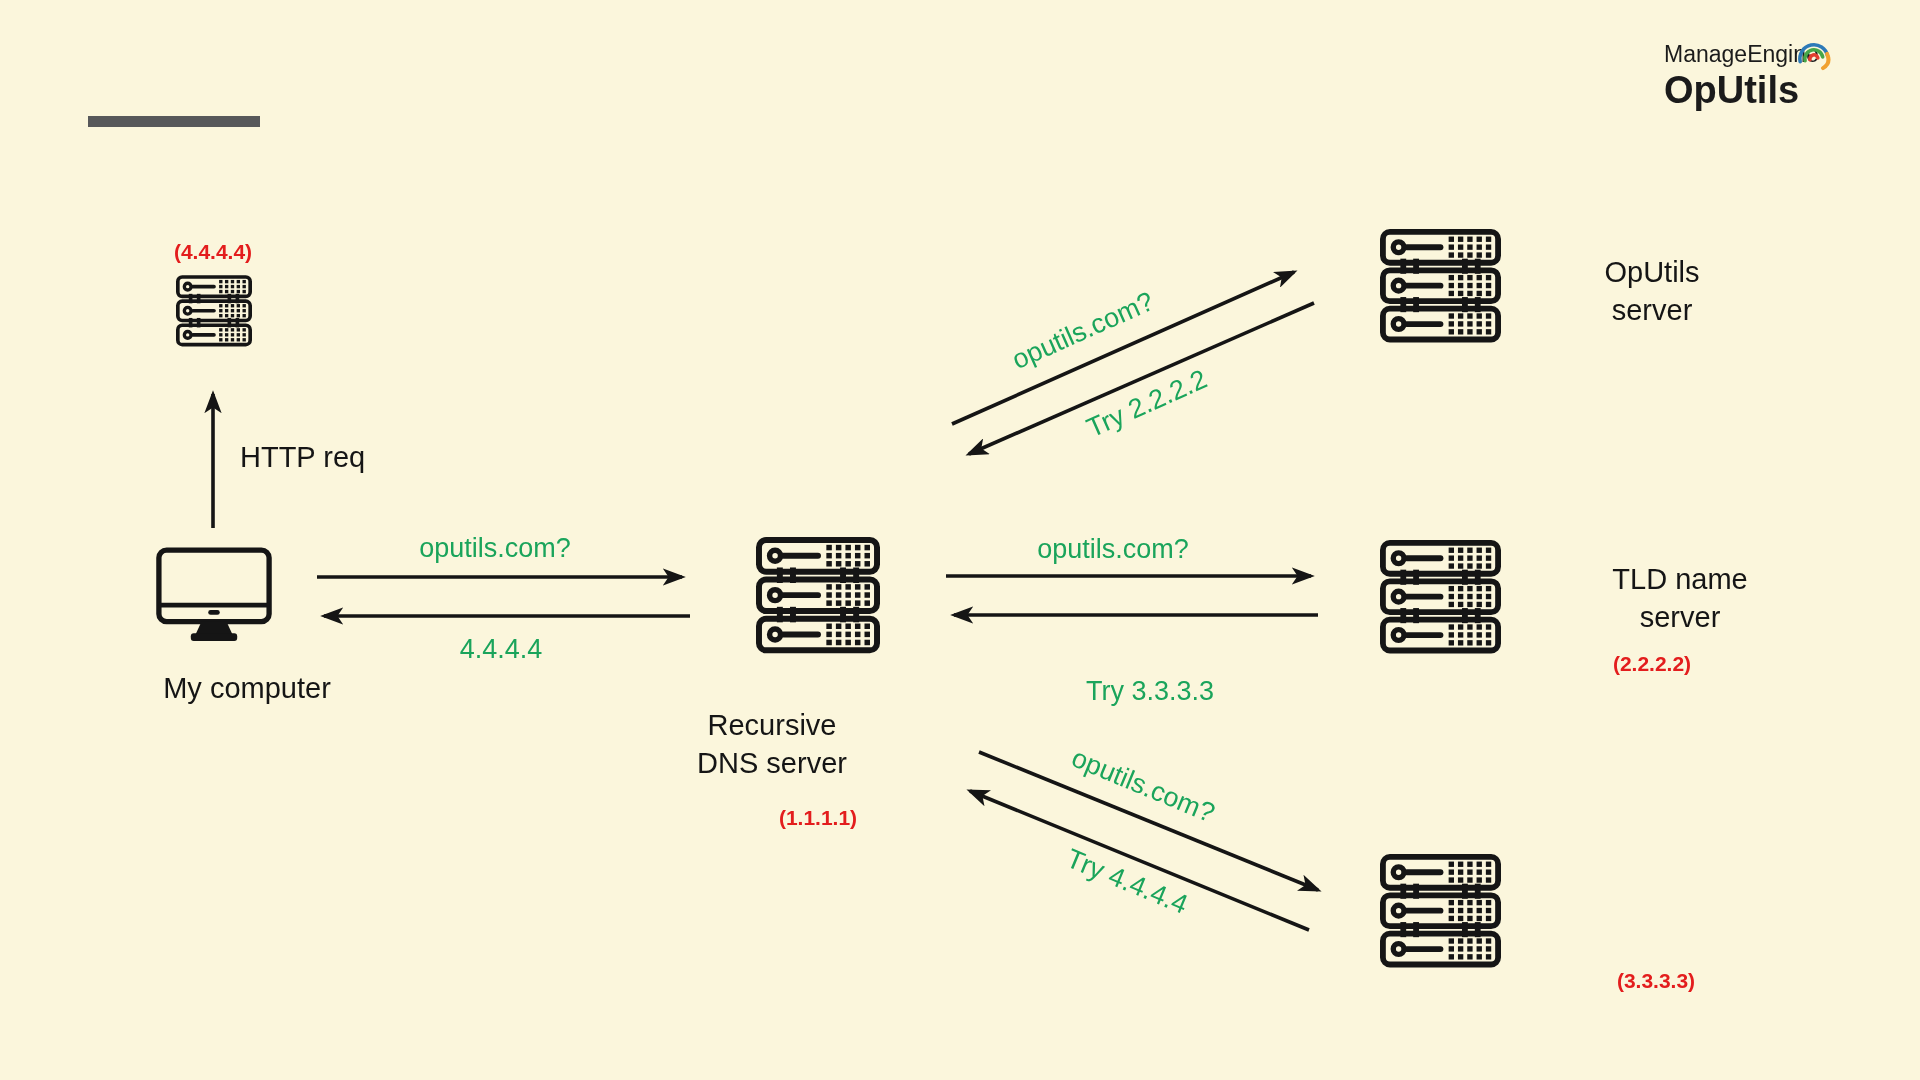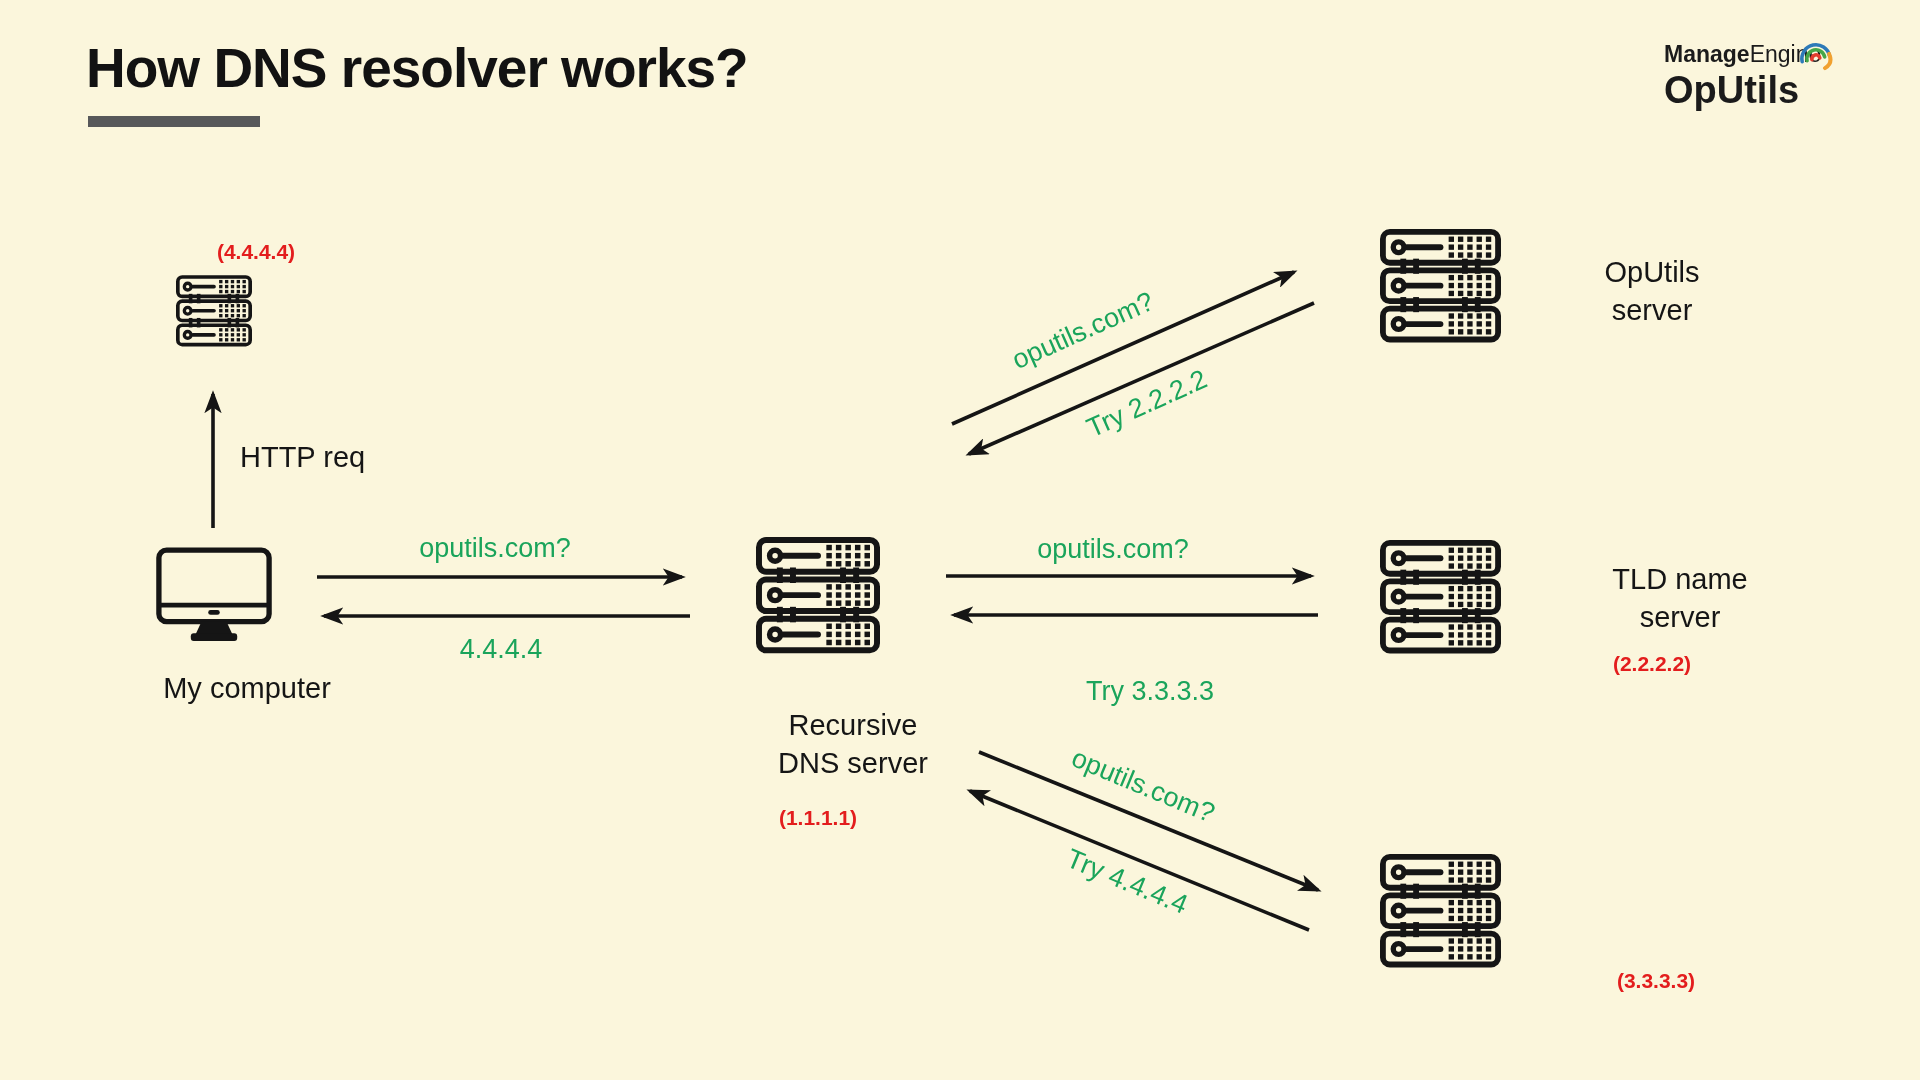--- a/index.html
+++ b/index.html
@@ -5,21 +5,21 @@
   html,body{margin:0;padding:0;}
   body{font-family:"Liberation Sans","DejaVu Sans",sans-serif;background:#FBF6DC;}
   .stage{position:relative;width:1920px;height:1080px;background:#FBF6DC;overflow:hidden;}
 
   
   .title{position:absolute;left:86px;top:36px;font-size:55px;font-weight:bold;
          letter-spacing:-1px;color:#121212;}
   .title-underline{position:absolute;left:88px;top:116px;width:172px;height:11px;background:#57585A;}
   .logo{position:absolute;left:1664px;top:42px;color:#1b1b1b;line-height:1.1;}
   .logo-row1{font-size:23px;position:relative;white-space:nowrap;}
-  .logo-row1 b{font-weight:bold;}
+  .logo-row1 b{font-weight:normal;}
   .logo-row2{font-size:38px;font-weight:bold;margin-top:3px;}
   .swoosh{position:absolute;right:-14px;top:-13px;}
 
   
   .lbl{position:absolute;transform:translate(-50%,-50%);white-space:nowrap;color:#151515;}
   .node-label{font-size:29px;text-align:center;line-height:38px;}
   .green{color:#1AA45B;font-size:27px;}
   .red-ip{color:#E31D1D;font-size:21px;font-weight:600;}
   .rot-up{transform:translate(-50%,-50%) rotate(-24deg);}
   .rot-down{transform:translate(-50%,-50%) rotate(22.5deg);}
@@ -75,21 +75,20 @@
       <line x1="3" y1="60" x2="117" y2="60" stroke="#151515" stroke-width="5"></line>
       <rect x="54" y="65" width="12" height="5" rx="2.5" fill="#151515"></rect>
       <path d="M47,77 L73,77 L79,90 L41,90 Z" fill="#151515"></path>
       <rect x="36" y="89" width="48" height="8" rx="3" fill="#151515"></rect>
     </g>
   </defs>
 </svg>
 
 <div class="stage">
 
-  <div class="title">How DNS resolver works?</div>
   <div class="title-underline"></div>
 
   <div class="logo">
     <div class="logo-row1">
       <b>Manage</b><span>Engine</span>
       <svg class="swoosh" width="42" height="42" viewBox="0 0 42 42">
         <g transform="rotate(-12 21 21)" fill="none" stroke-linecap="round">
           <path d="M7,30 A14,14 0 0 1 35,30" stroke="#2d7ab8" stroke-width="3.6"></path>
           <path d="M12,30 A9,9 0 0 1 30,30" stroke="#45a648" stroke-width="3.6"></path>
           <path d="M17,30 A4,4 0 0 1 25,30" stroke="#e23d2e" stroke-width="3.6"></path>
@@ -112,38 +111,38 @@
       <path d="M690,616 L324,616" marker-end="url(#ah)"></path>
       <path d="M952,424 L1294,272" marker-end="url(#ah)"></path>
       <path d="M1314,303 L969,454" marker-end="url(#ah)"></path>
       <path d="M946,576 L1311,576" marker-end="url(#ah)"></path>
       <path d="M1318,615 L954,615" marker-end="url(#ah)"></path>
       <path d="M979,752 L1318,890" marker-end="url(#ah)"></path>
       <path d="M1309,930 L970,791" marker-end="url(#ah)"></path>
     </g>
   </svg>
 
-  <div class="lbl red-ip" style="left:213px;top:252px;margin-left:43px;">(4.4.4.4)</div>
+  <div class="lbl red-ip" style="left:213px;top:252px;">(4.4.4.4)</div>
   <svg class="icon" style="left:176px;top:275px;" width="76" height="72" viewBox="0 0 104 98">
       <use href="#server-rack"></use>
     </svg>
   <div class="http-label">HTTP req</div>
 
   <svg class="icon" style="left:156px;top:547px;" width="116" height="99" viewBox="0 0 120 102">
       <use href="#desktop"></use>
     </svg>
   <div class="lbl node-label" style="left:210px;top:688px;margin-left:37px;">My computer</div>
 
   <div class="lbl green" style="left:495px;top:548px;">oputils.com?</div>
   <div class="lbl green" style="left:501px;top:649px;">4.4.4.4</div>
 
   <svg class="icon" style="left:756px;top:537px;" width="124" height="117" viewBox="0 0 104 98">
       <use href="#server-rack"></use>
     </svg>
-  <div class="lbl node-label" style="left:853px;top:744px;">
+  <div class="lbl node-label" style="left:772px;top:744px;">
     <div>Recursive</div>
     <div>DNS server</div>
   </div>
   <div class="lbl red-ip" style="left:818px;top:818px;">(1.1.1.1)</div>
 
   <div class="lbl green rot-up" style="left:1083px;top:331px;">oputils.com?</div>
   <div class="lbl green rot-up" style="left:1147px;top:404px;">Try 2.2.2.2</div>
 
   <svg class="icon" style="left:1380px;top:229px;" width="121" height="114" viewBox="0 0 104 98">
       <use href="#server-rack"></use>

